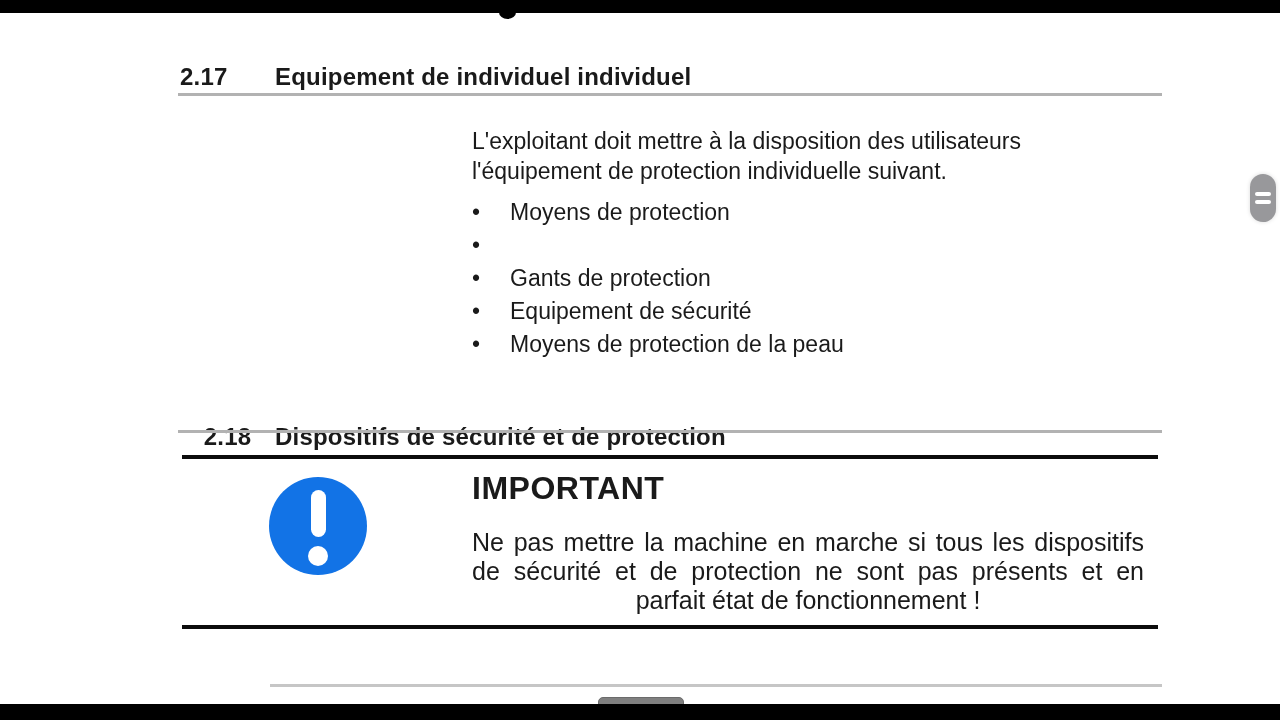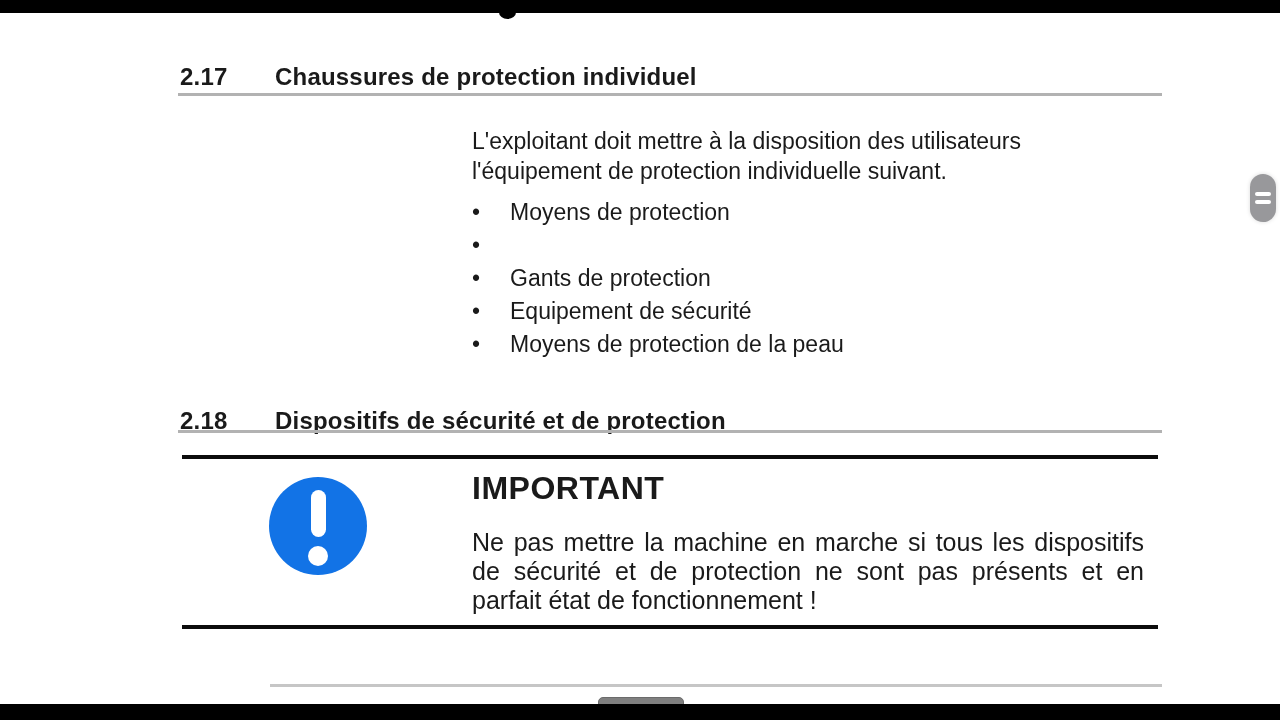--- a/index.html
+++ b/index.html
@@ -26,21 +26,21 @@
 
   
   .section-heading {
     position: absolute; left: 180px;
     display: flex; align-items: flex-start;
     font-weight: bold; font-size: 24px; line-height: 27px;
     letter-spacing: 0.2px; white-space: nowrap;
   }
   .section-heading .sec-num { width: 95px; }
   .heading-2-17 { top: 63px; }
-  .heading-2-18 { top: 407px; }
+  .heading-2-18 { top: 423px; text-align: center; }
   .heading-rule {
     position: absolute; left: 178px; width: 984px; height: 3px;
     background: #b2b2b2;
   }
   .rule-2-17 { top: 93px; }
   .rule-2-18 { top: 430px; }
 
   
   .intro {
     position: absolute; left: 472px; top: 126px;
@@ -84,21 +84,21 @@
     letter-spacing: 0.5px;
   }
   .notice-body {
     position: absolute; left: 472px; top: 528px; width: 672px;
     font-size: 25px;
   }
   .notice-body .jline {
     height: 29px; line-height: 29px;
     text-align: justify; text-align-last: justify;
   }
-  .notice-body .lline { height: 29px; line-height: 29px; }
+  .notice-body .lline { height: 29px; line-height: 29px; text-align: center; }
 
   
   .footer-rule {
     position: absolute; left: 270px; top: 684px;
     width: 892px; height: 3px; background: #c6c6c6;
   }
   .bottom-tab {
     position: absolute; left: 598px; top: 697px;
     width: 86px; height: 16px;
     background: #7f7f7f; border: 1px solid #6b6b6b;
@@ -122,21 +122,21 @@
 </head>
 <body>
 
 <div class="stage">
 
   <div class="bar-top"></div>
   <div class="glyph-fragment"></div>
 
   <div class="section-heading heading-2-17">
     <span class="sec-num">2.17</span>
-    <span class="sec-title">Chaussures de protection individuel</span>
+    <span class="sec-title">Equipement de individuel individuel</span>
   </div>
   <div class="heading-rule rule-2-17"></div>
 
   <div class="intro">
     <div>L'exploitant doit mettre à la disposition des utilisateurs</div>
     <div>l'équipement de protection individuelle suivant.</div>
   </div>
 
   <div class="bullet-list">
     <div class="bullet-row">

